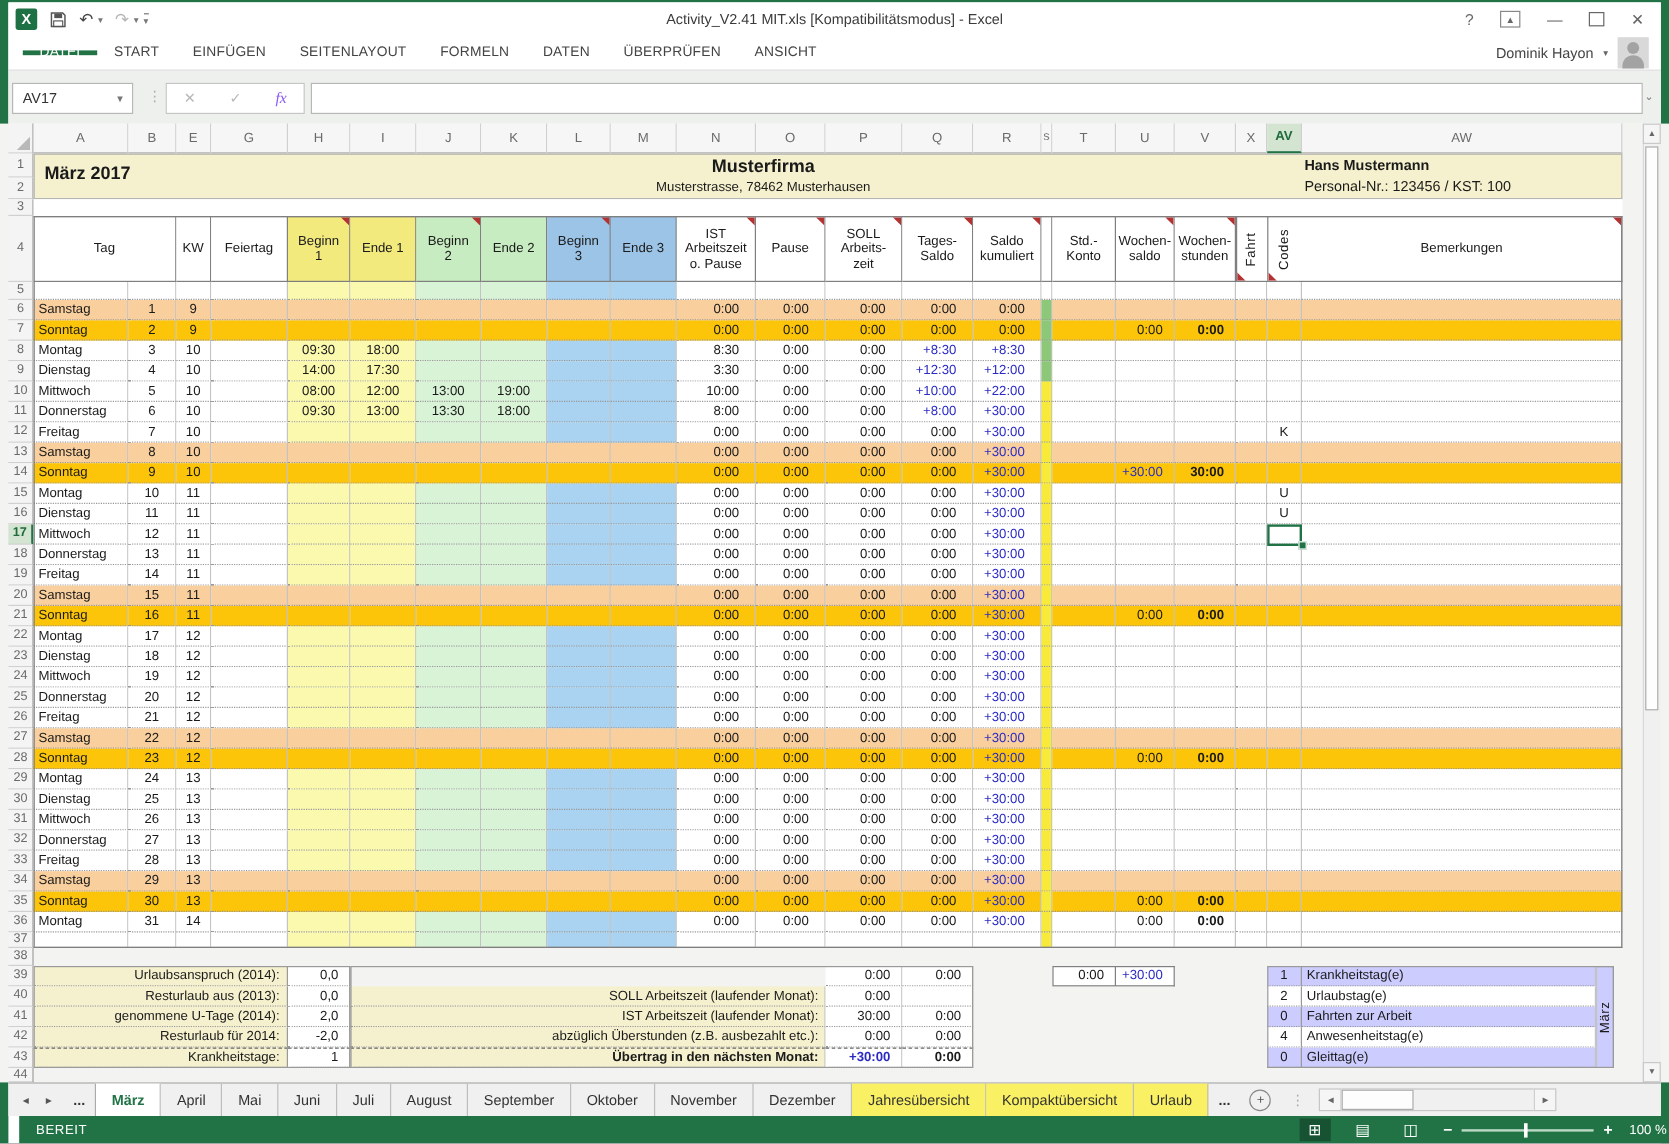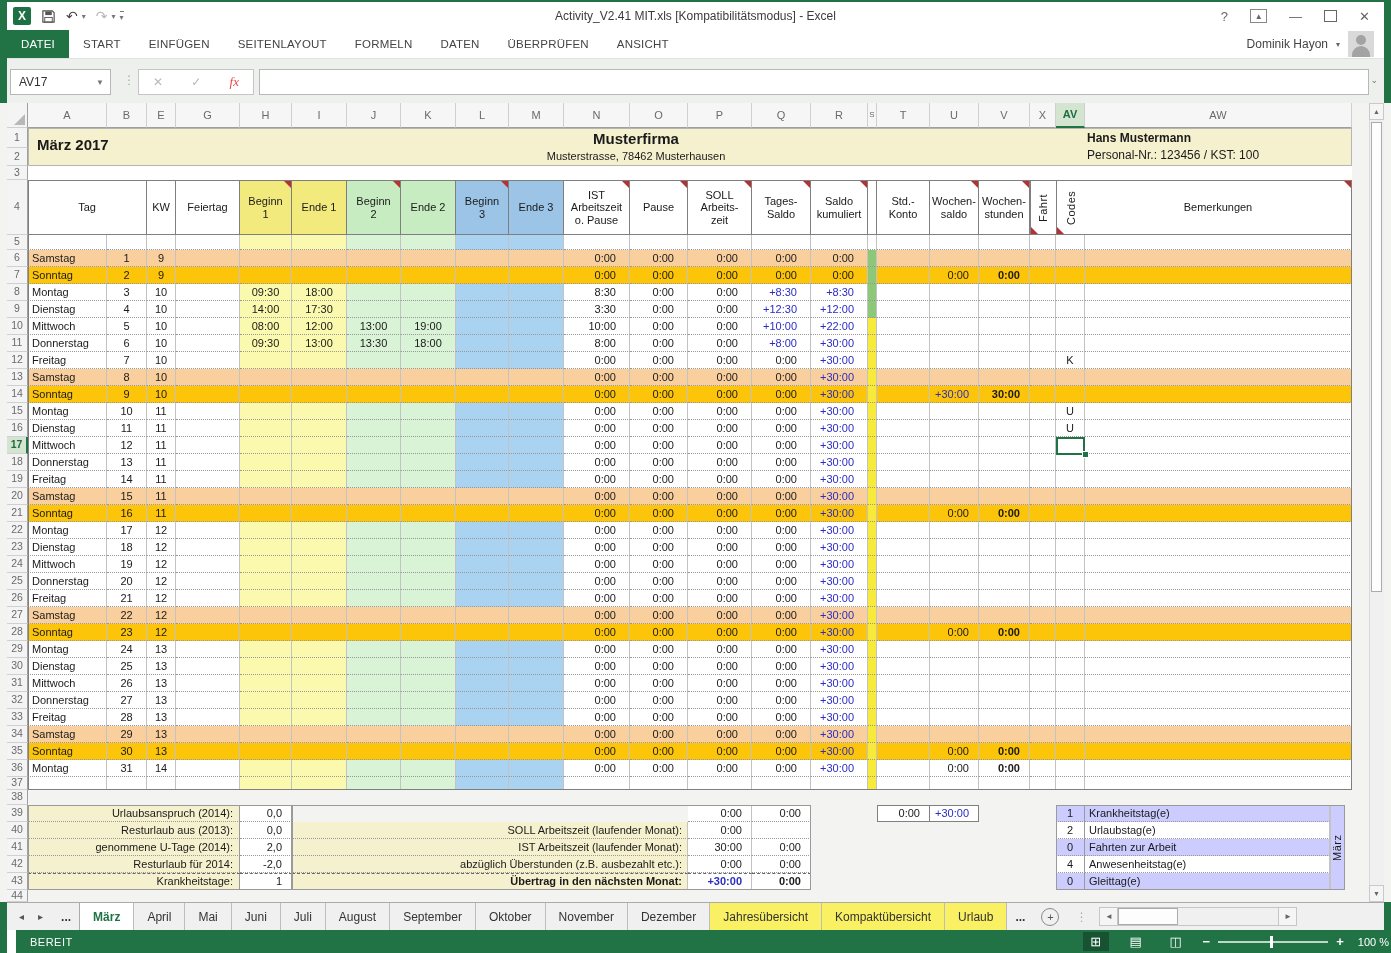--- a/index.html
+++ b/index.html
@@ -15,38 +15,38 @@
   .excel-logo{width:18px;height:18px;background:#1E7145;color:#fff;font-weight:bold;font-size:12px;
     display:flex;align-items:center;justify-content:center;border-radius:2px;}
   .qat-ic{color:#444;font-size:14px;line-height:1;}
   .qat-caret{color:#777;font-size:8px;margin-left:-6px;}
   #title-text{position:absolute;left:0;right:0;text-align:center;font-size:12px;color:#3b3b3b;pointer-events:none;}
   #win-controls{margin-left:auto;display:flex;align-items:center;gap:22px;padding-right:14px;font-size:13px;color:#666;}
   .ribbon-opt{width:15px;height:12px;border:1px solid #888;font-size:8px;color:#666;display:flex;align-items:center;justify-content:center;}
   .maxbox{width:11px;height:10px;border:1px solid #666;}
   
   #ribbonrow{left:7px;top:30px;width:1377px;height:28px;background:#fff;display:flex;align-items:stretch;}
-  #ribbon-tabs{display:flex;list-style:none;margin:0;padding:0;}
+  #ribbon-tabs{display:flex;list-style:none;margin:12px;padding:0;}
   #ribbon-tabs li{display:flex;align-items:center;padding:0 14px;font-size:11.5px;color:#444;letter-spacing:.2px;}
   #ribbon-tabs li.active{background:#217346;color:#fff;}
   #user-area{margin-left:auto;display:flex;align-items:center;gap:8px;padding-right:10px;font-size:12px;color:#444;}
   .caret-down{font-size:8px;color:#666;}
   .avatar{width:26px;height:26px;background:#d9d9d9;position:relative;overflow:hidden;}
   .avatar:before{content:"";position:absolute;left:8px;top:4px;width:10px;height:10px;border-radius:50%;background:#a3a3a3;}
   .avatar:after{content:"";position:absolute;left:4px;top:15px;width:18px;height:12px;border-radius:9px 9px 0 0;background:#a3a3a3;}
   
   #fbar{left:7px;top:58px;width:1377px;height:45px;background:#eef0ee;border-top:1px solid #e1e1e1;}
   .fbox{position:absolute;background:#fff;border:1px solid #b7b7b7;height:26px;top:10px;box-sizing:border-box;
     font-size:12px;color:#333;display:flex;align-items:center;}
   #namebox{left:3px;width:101px;padding-left:8px;}
   #namebox .nb-caret{margin-left:auto;padding-right:6px;color:#777;font-size:8px;}
   #fbar .dots{position:absolute;left:116px;top:14px;color:#aaa;font-size:12px;letter-spacing:0;}
   #fxgroup{left:131px;width:116px;background:#fff;border:1px solid #c5c5c5;display:flex;justify-content:space-around;align-items:center;}
   .fx-dis{color:#b8b8b8;font-size:12px;}
-  .fx-sym{font-family:"Liberation Serif",serif;font-style:italic;color:#ef4444;font-size:13px;}
+  .fx-sym{font-family:"Liberation Serif",serif;font-style:italic;color:#8b5cf6;font-size:13px;}
   #formula-input{left:252px;width:1110px;}
   #fbar .expand{position:absolute;right:6px;top:16px;color:#777;font-size:9px;}
   
   #grid{left:0;top:103px;width:1391px;height:799px;background:#f3f3f1;}
   .c{position:absolute;box-sizing:border-box;font-size:11px;color:#1a1a1a;display:flex;align-items:center;overflow:hidden;
      border-right:1px solid #c3c3c3;border-bottom:1px dotted #999;background:#fff;line-height:1.1;}
   .tc{justify-content:center;}
   .tr{justify-content:flex-end;padding-right:13px;}
   .tr2{justify-content:flex-end;padding-right:9px;}
   .tl{padding-left:4px;}

